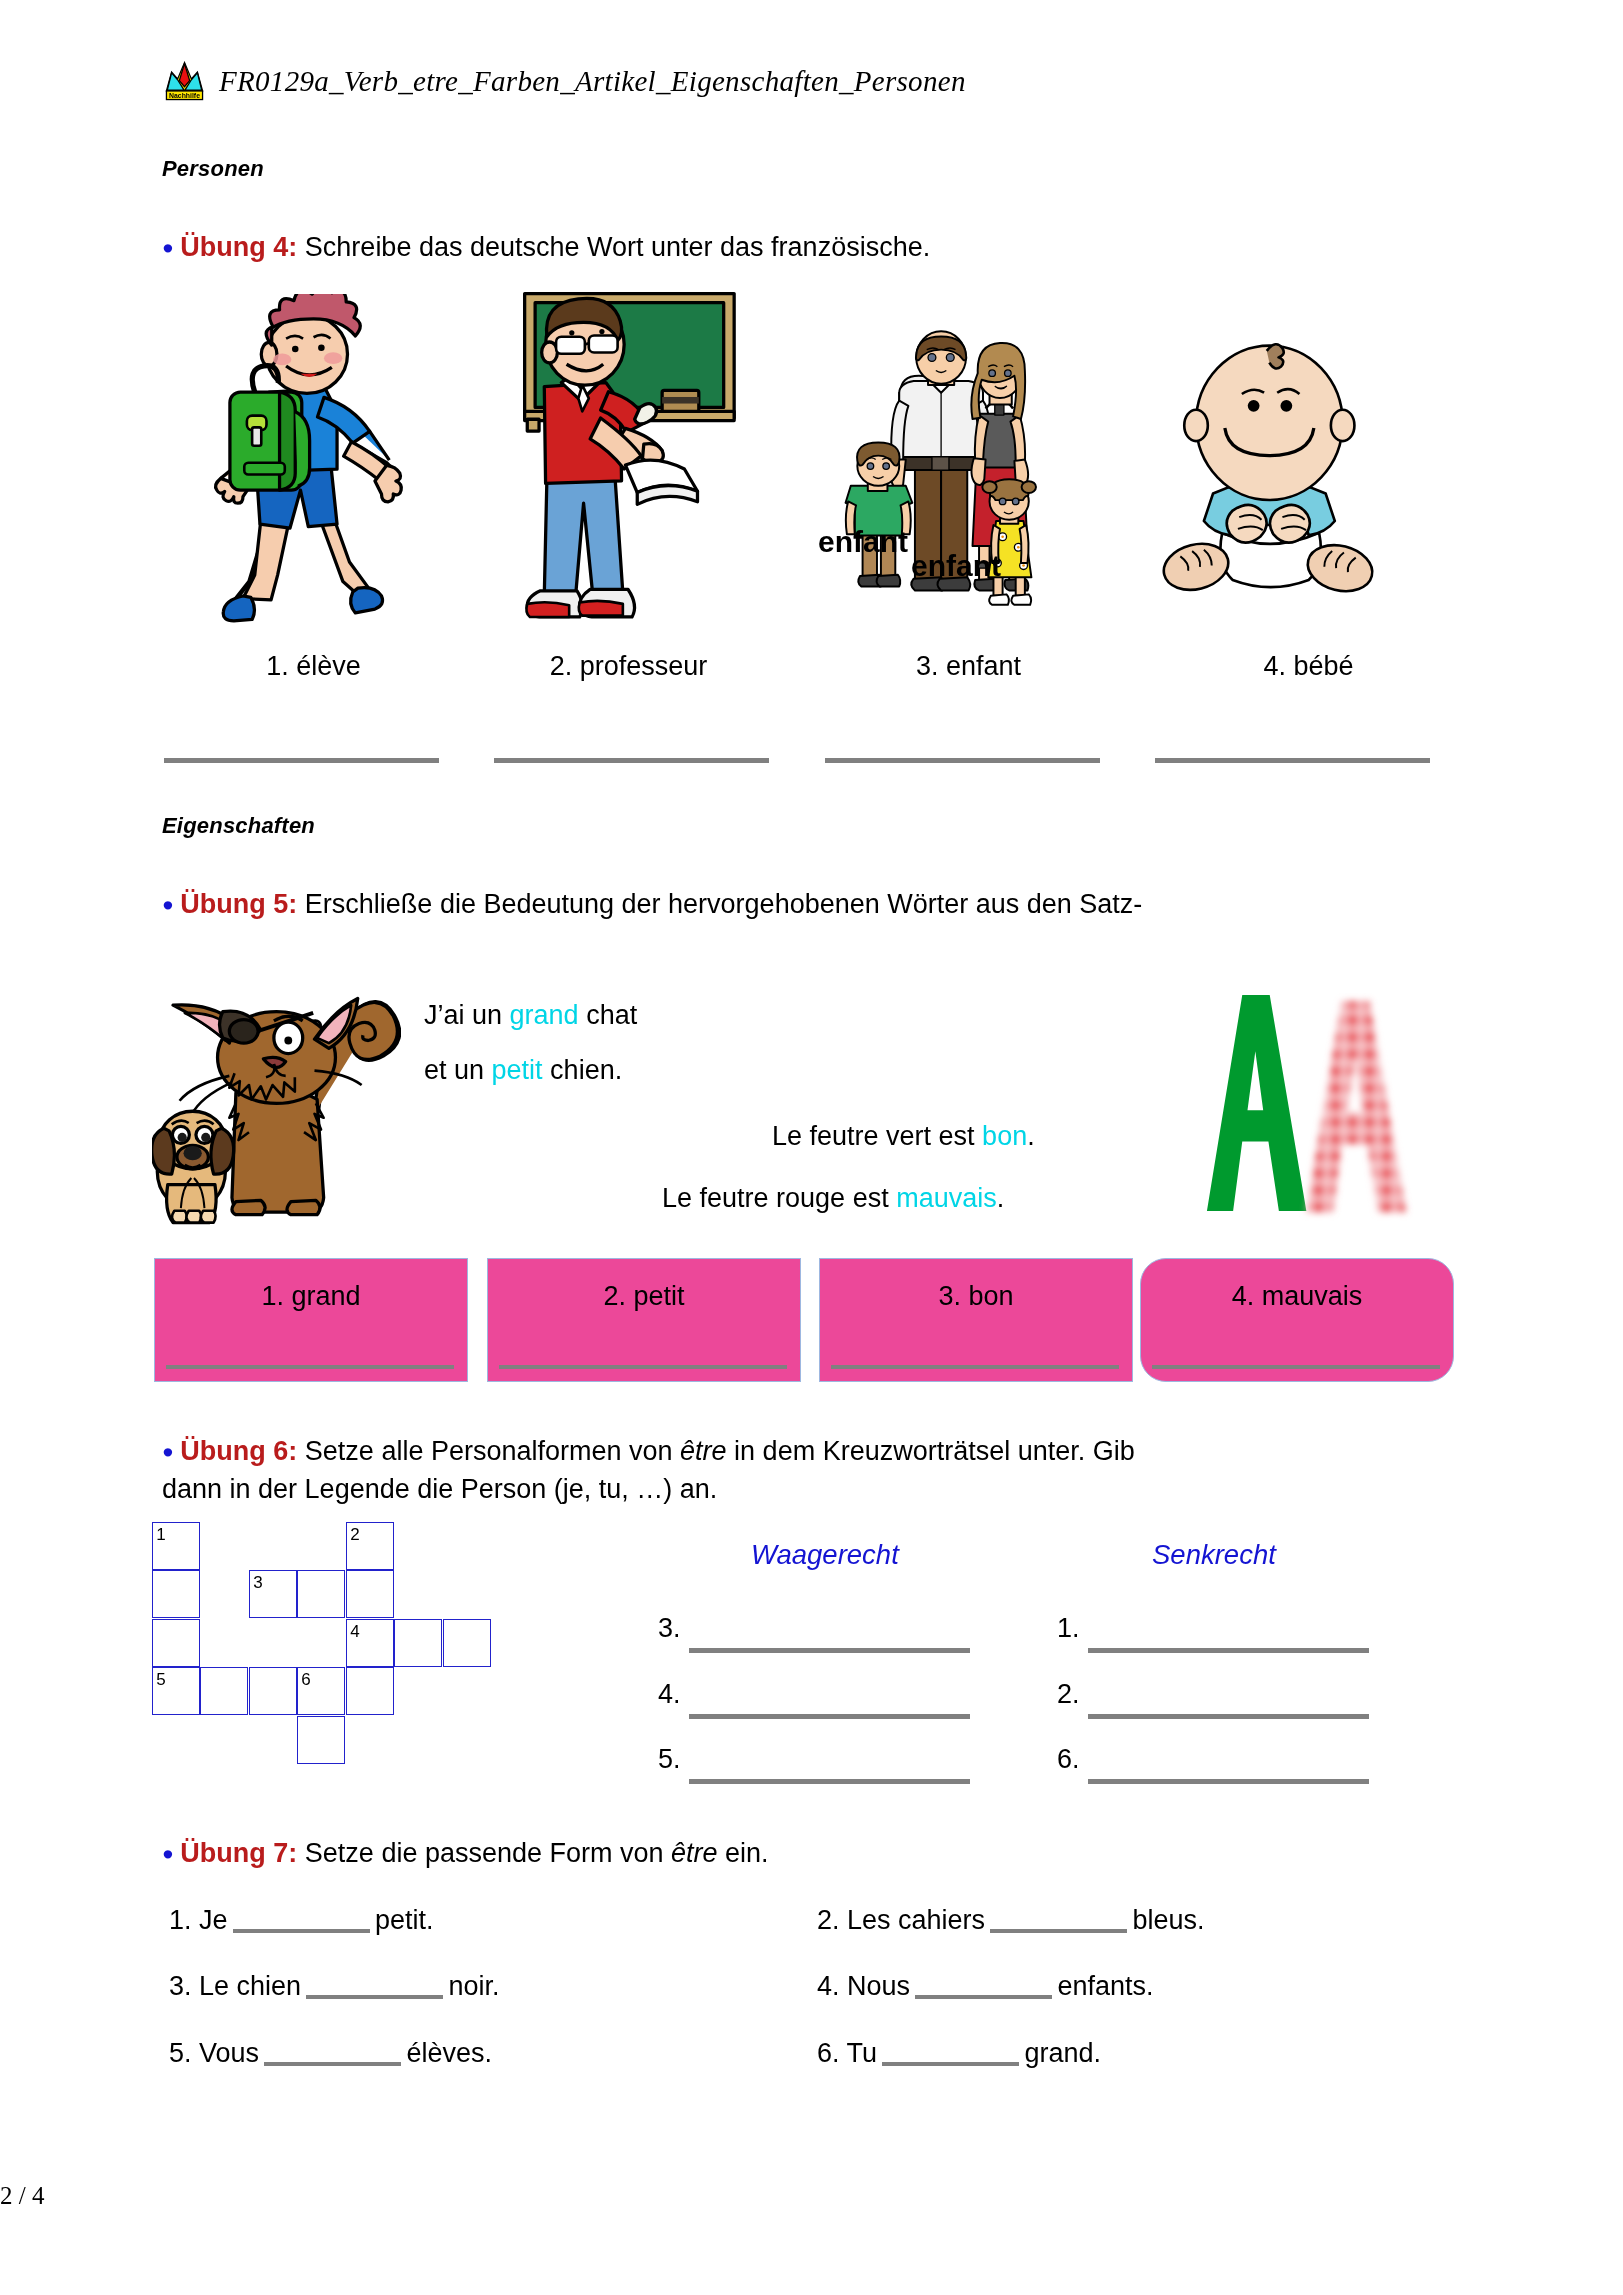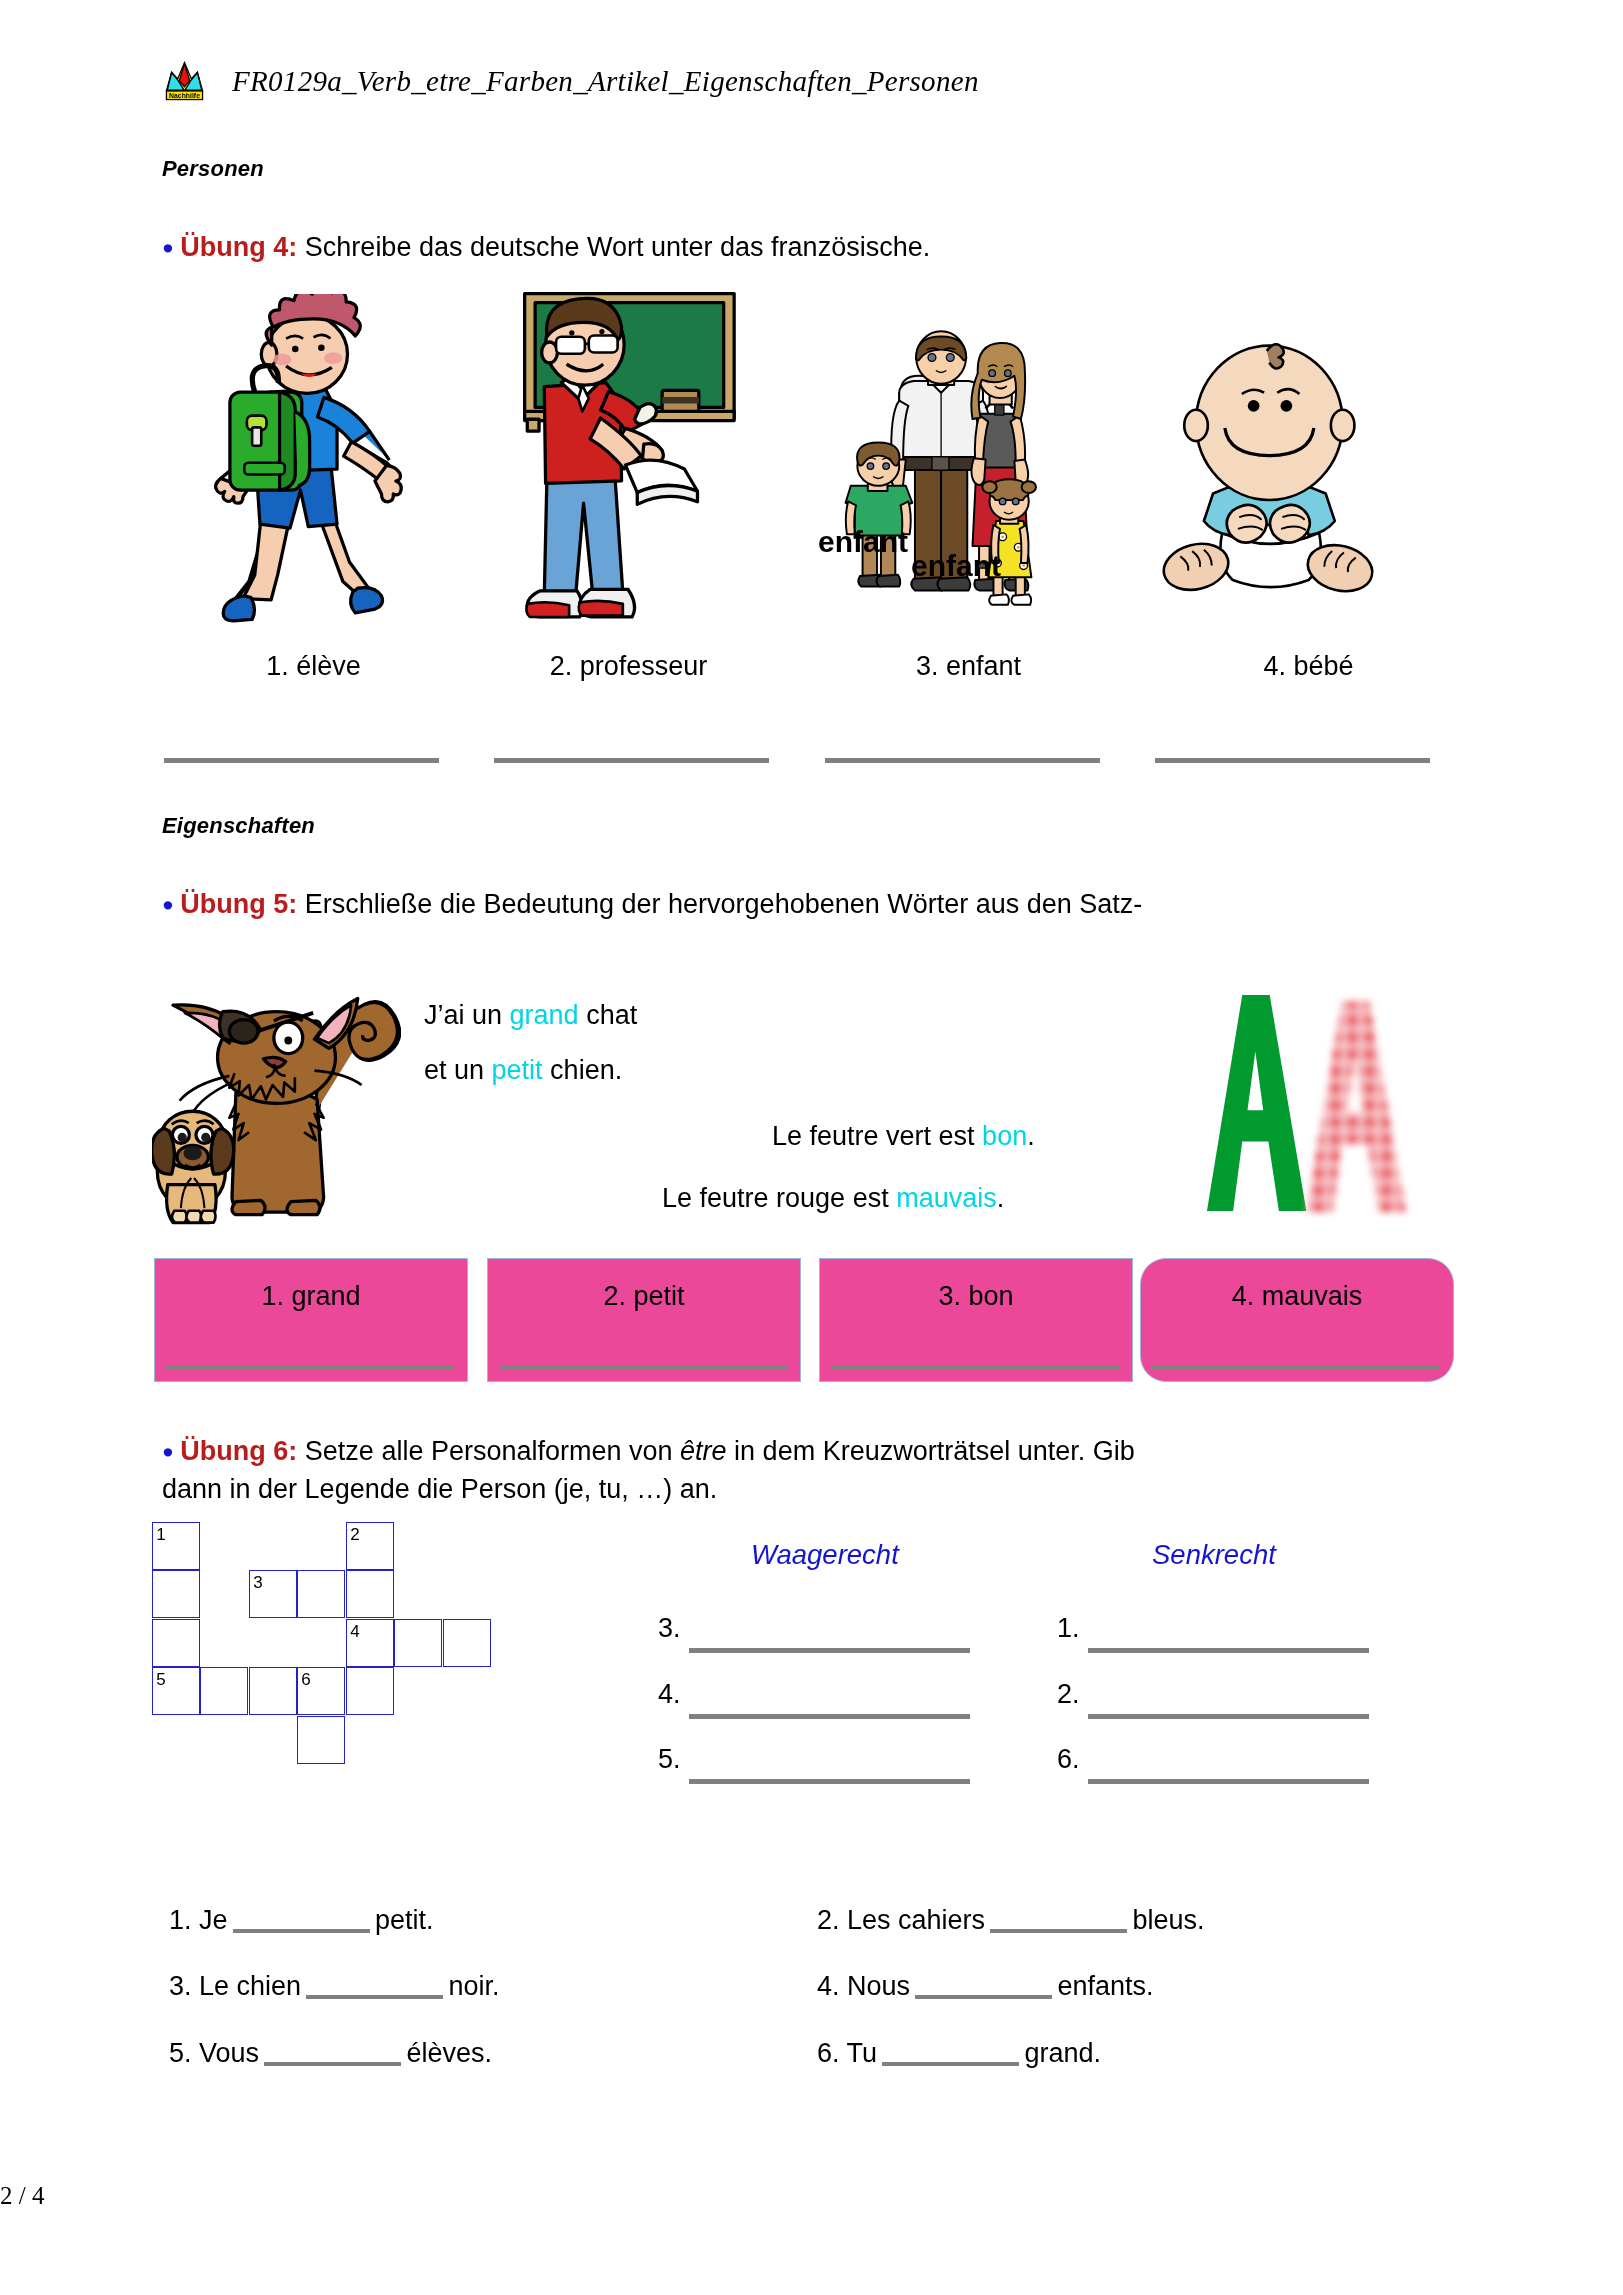--- a/index.html
+++ b/index.html
@@ -7,21 +7,21 @@
     width:1623px; height:2295px;
     background:#ffffff;
     font-family:"Liberation Sans", sans-serif;
     color:#000000;
     position:relative;
     overflow:hidden;
   }
   .page { position:absolute; left:0; top:0; width:1623px; height:2295px; }
 
   
-  .header { position:absolute; left:162px; top:60px; display:flex; align-items:center; gap:25px;justify-content:center; }
+  .header { position:absolute; left:162px; top:60px; display:flex; align-items:center; gap:12px;justify-content:center; }
   .logo { width:45px; height:43px; flex:none; }
   .doc-title {
     font-family:"Liberation Serif", serif;
     font-style:italic;
     font-size:29px;
     letter-spacing:0.3px;
     white-space:nowrap;
   }
 
   
@@ -561,20 +561,24 @@
   <div class="leg-item" style="left:658px; top:1744px;">5.</div>
   <div class="leg-line" style="left:689px; top:1779px; width:281px;"></div>
 
   <div class="leg-item" style="left:1057px; top:1613px;">1.</div>
   <div class="leg-line" style="left:1088px; top:1648px; width:281px;"></div>
   <div class="leg-item" style="left:1057px; top:1679px;">2.</div>
   <div class="leg-line" style="left:1088px; top:1714px; width:281px;"></div>
   <div class="leg-item" style="left:1057px; top:1744px;">6.</div>
   <div class="leg-line" style="left:1088px; top:1779px; width:281px;"></div>
 
+  <div class="ex" style="left:162px; top:1834px; width:1283px;">
+    <span class="bullet">●</span><span class="tag">Übung 7:</span>
+    <span>Setze die passende Form von </span><span class="ital">être</span><span> ein.</span>
+  </div>
 
   <div class="u7" style="left:169px; top:1905px;">
     <span>1. Je</span><span class="blank"></span><span>petit.</span>
   </div>
   <div class="u7" style="left:817px; top:1905px;">
     <span>2. Les cahiers</span><span class="blank"></span><span>bleus.</span>
   </div>
 
   <div class="u7" style="left:169px; top:1971px;">
     <span>3. Le chien</span><span class="blank"></span><span>noir.</span>

